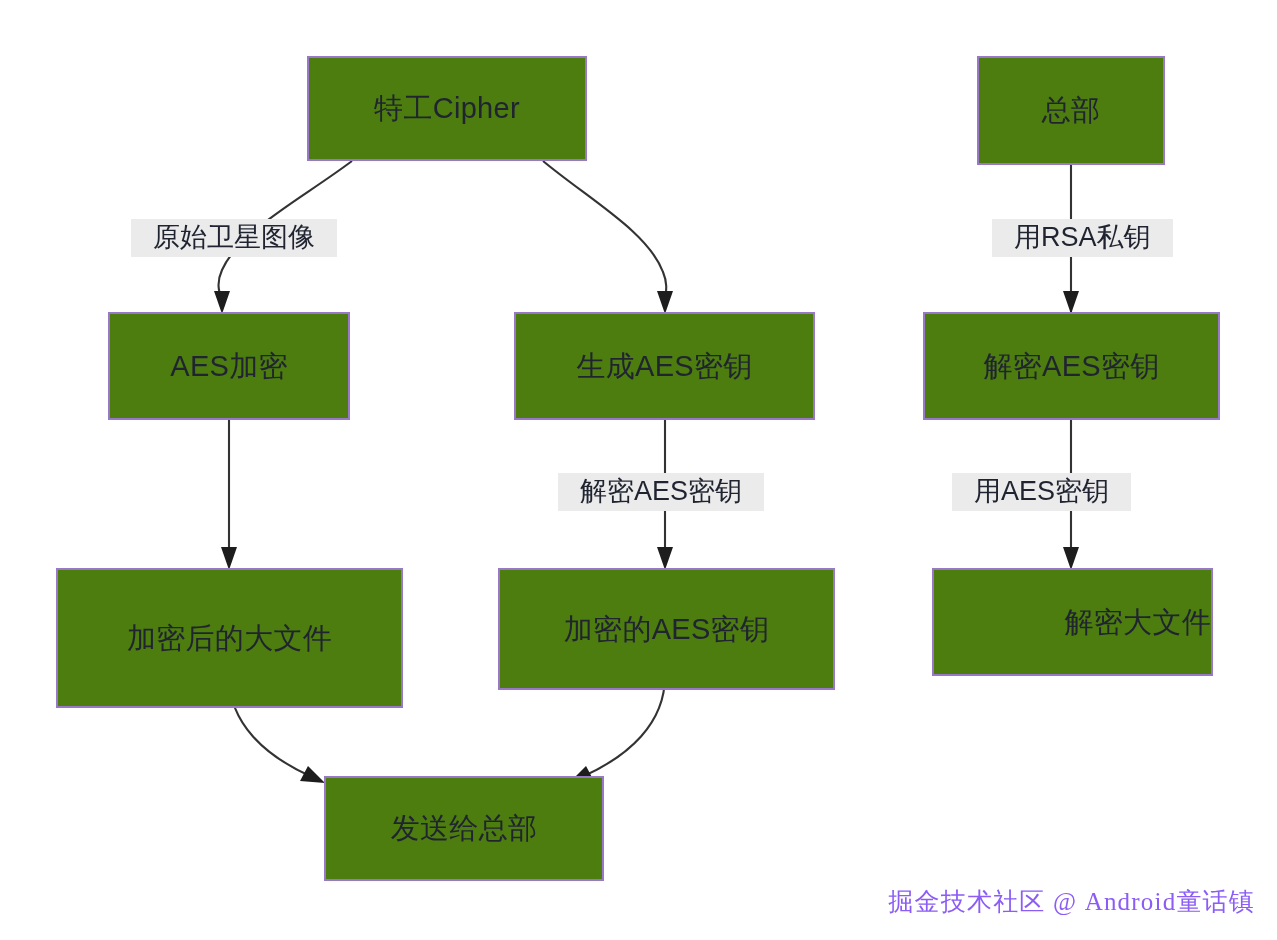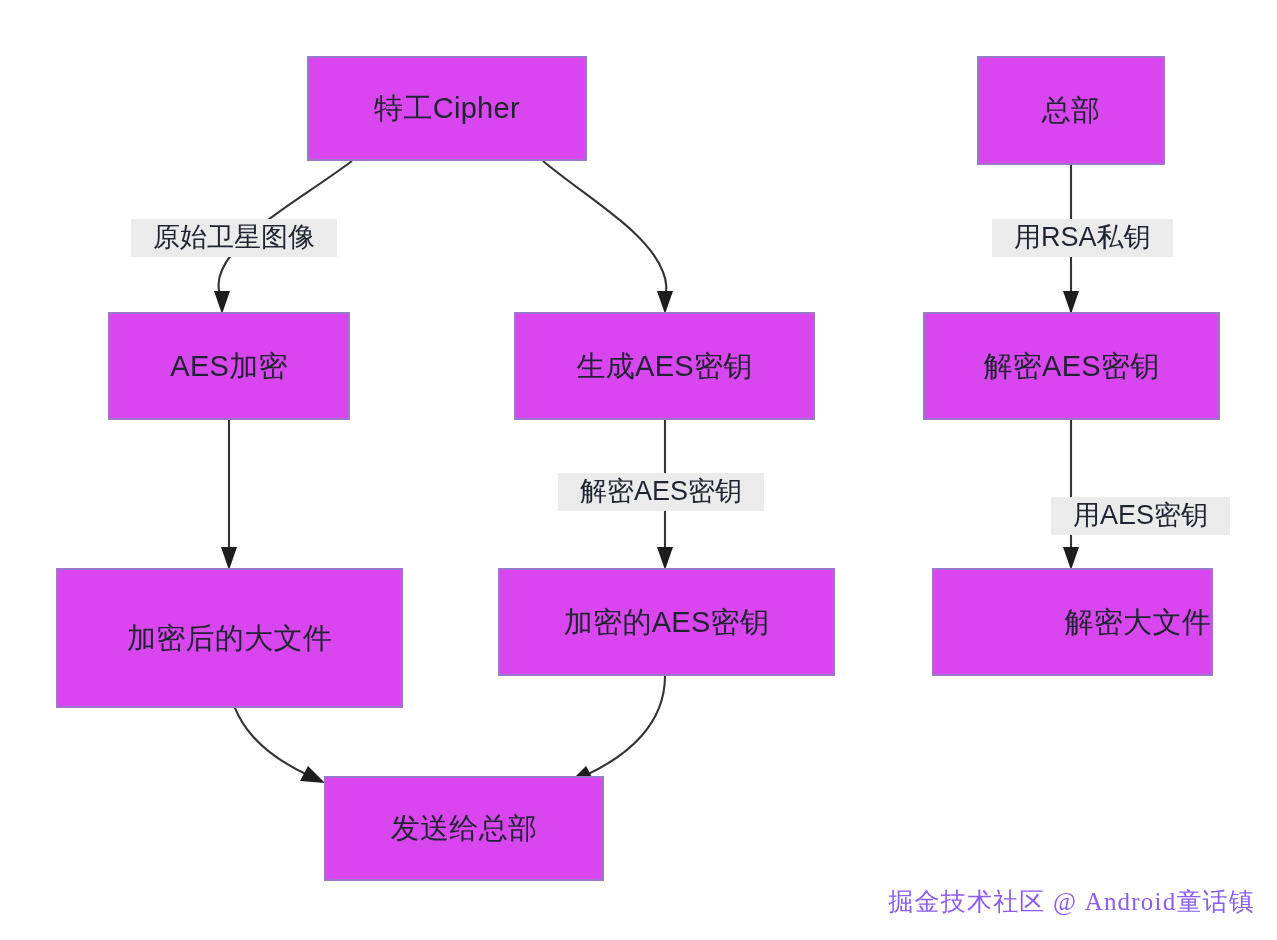--- a/index.html
+++ b/index.html
@@ -33,21 +33,21 @@
     stroke: #333333;
     stroke-width: 2.1px;
   }
   .arrow-head {
     fill: #1d1d1d;
     stroke: none;
   }
   .node {
     position: absolute;
     box-sizing: border-box;
-    background: #d946ef;
+    background: #4d7c0f;
     border: 2px solid #9a78c8;
     display: flex;
     align-items: center;
     justify-content: center;
     color: #1f2430;
     font-size: 29px;
     line-height: 1.2;
     letter-spacing: 0.3px;
     white-space: nowrap;
   }
@@ -137,35 +137,35 @@
   </div>
 
   <div class="node" style="left:923px; top:312px; width:297px; height:108px;">
     <span>解密AES密钥</span>
   </div>
 
   <div class="node" style="left:56px; top:568px; width:347px; height:140px;">
     <span>加密后的大文件</span>
   </div>
 
-  <div class="node" style="left:498px; top:568px; width:337px; height:108px;">
+  <div class="node" style="left:498px; top:568px; width:337px; height:122px;">
     <span>加密的AES密钥</span>
   </div>
 
   <div class="node" style="left:932px; top:568px; width:281px; height:108px;justify-content:flex-end;">
     <span>解密大文件</span>
   </div>
 
   <div class="node" style="left:307px; top:776px; width:280px; height:105px;margin-left:17px;">
     <span>发送给总部</span>
   </div>
 
   <div class="edge-label" style="left:131px; top:219px;">原始卫星图像</div>
 
   <div class="edge-label" style="left:558px; top:473px;">解密AES密钥</div>
 
   <div class="edge-label" style="left:992px; top:219px;">用RSA私钥</div>
 
-  <div class="edge-label" style="left:1051px; top:473px;margin-top:24px;">用AES密钥</div>
+  <div class="edge-label" style="left:952px; top:473px;">用AES密钥</div>
 
   <div id="watermark">掘金技术社区 @ Android童话镇</div>
 
 </div>
 
 </body></html>

